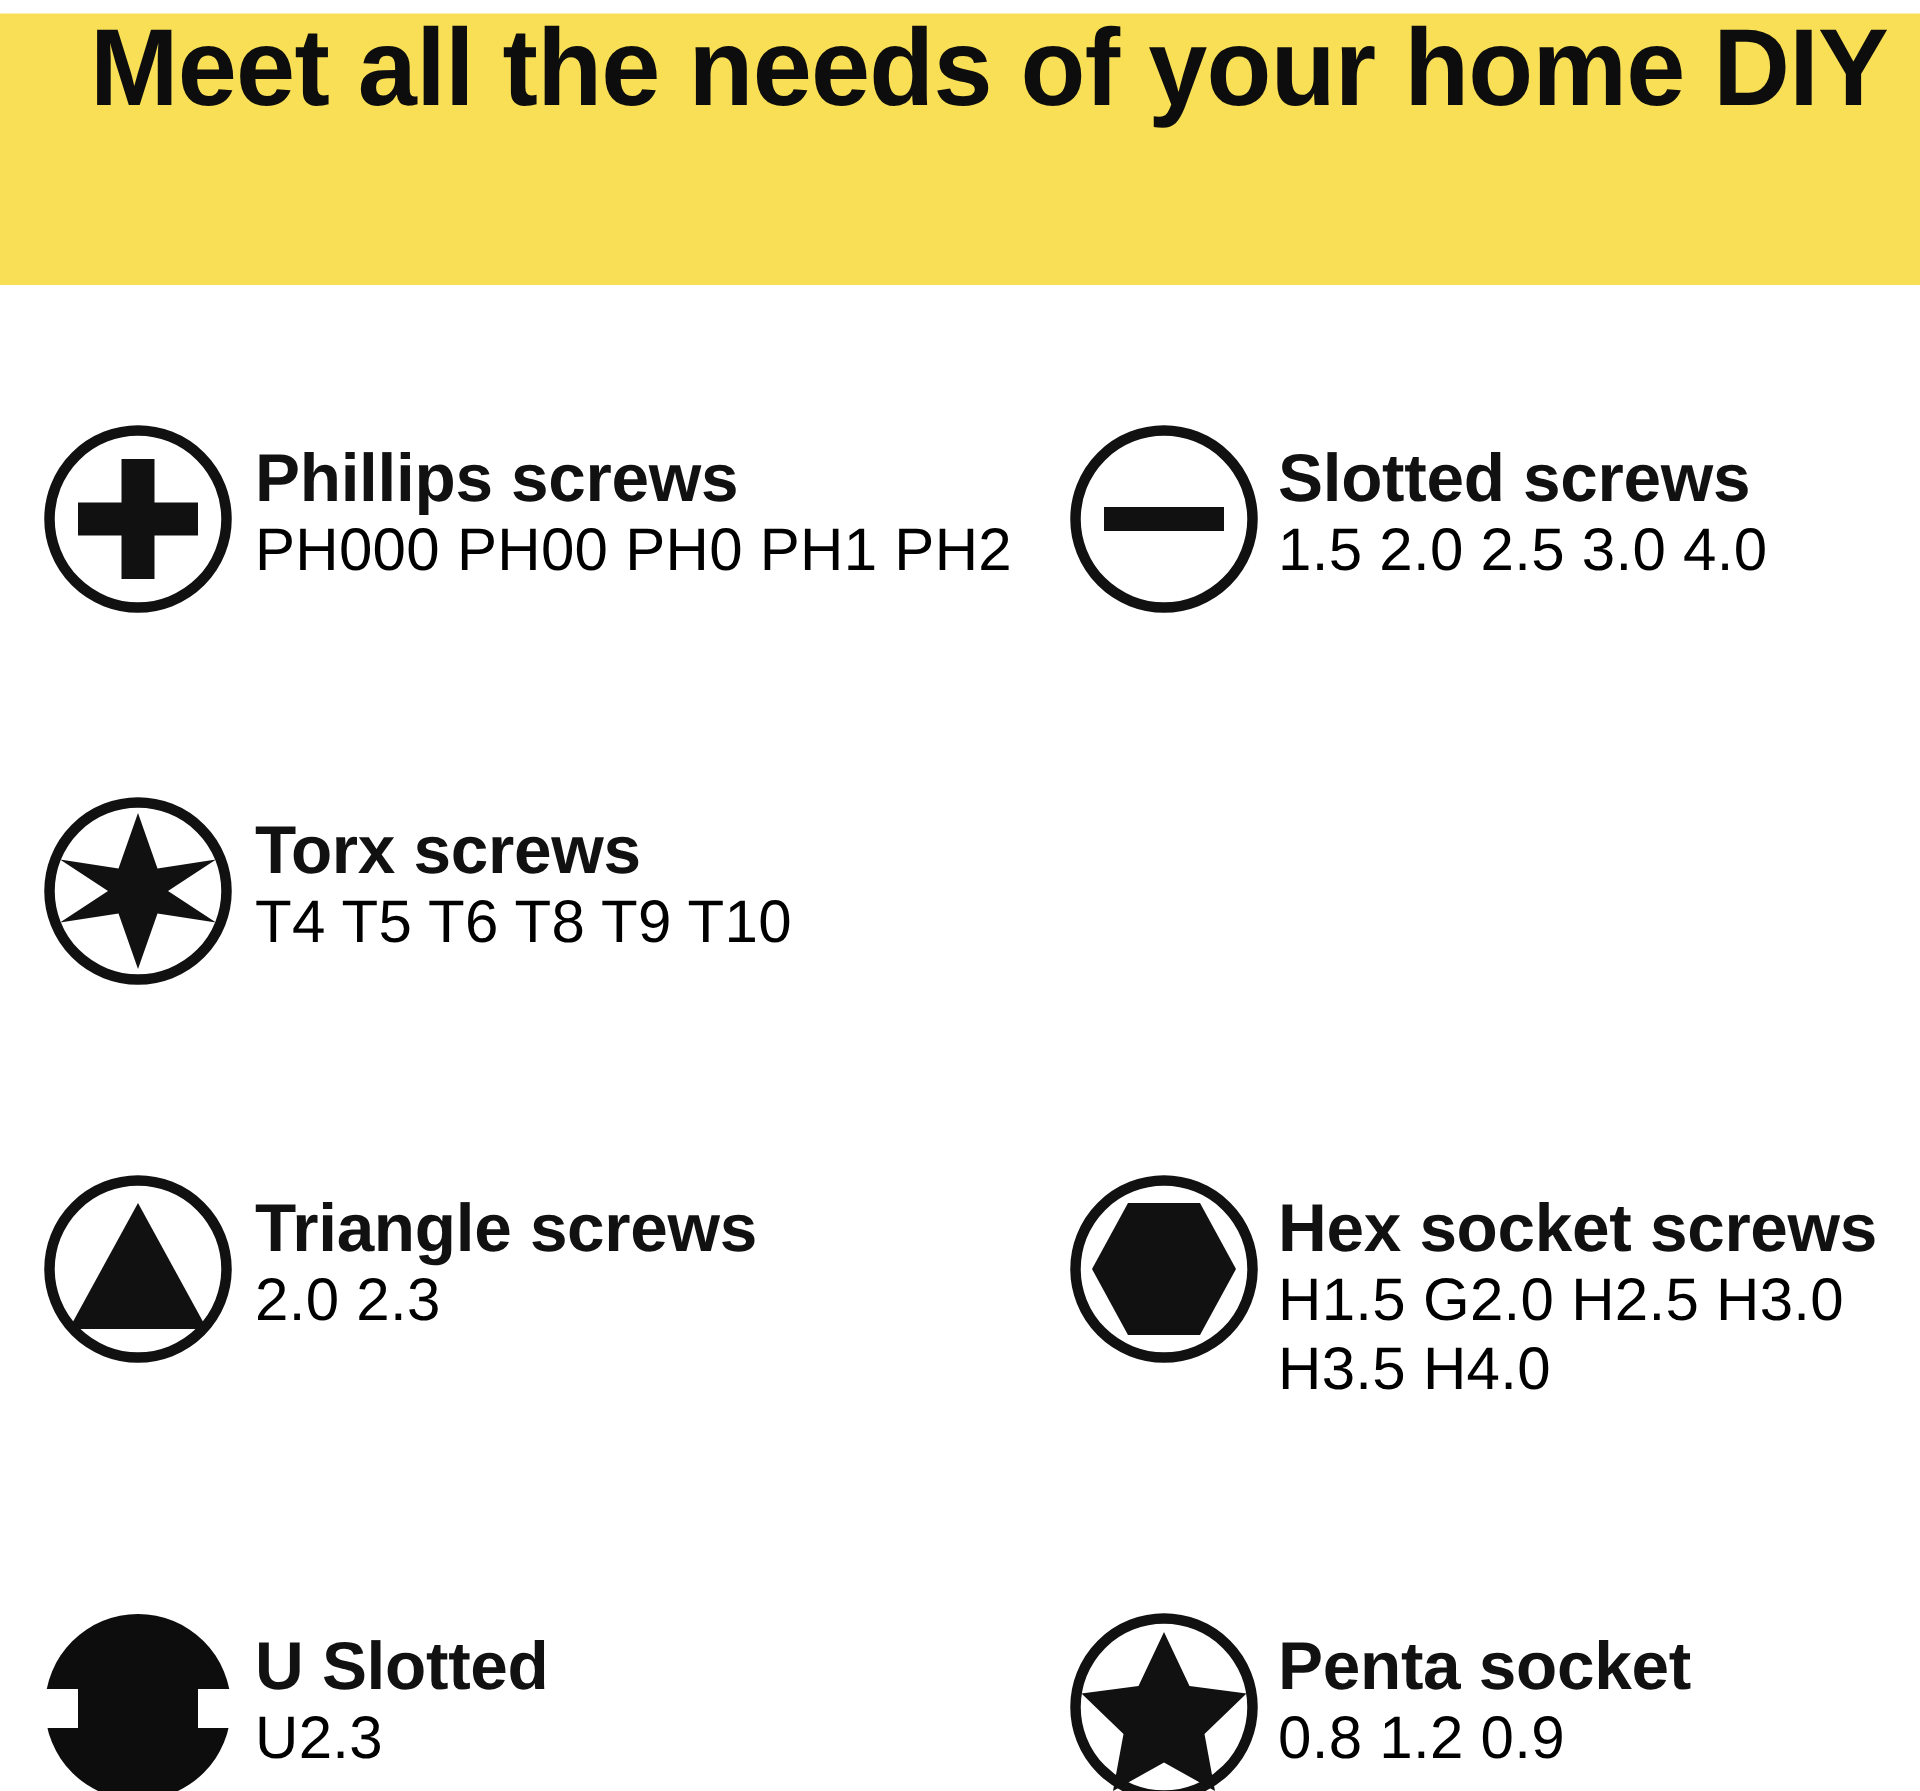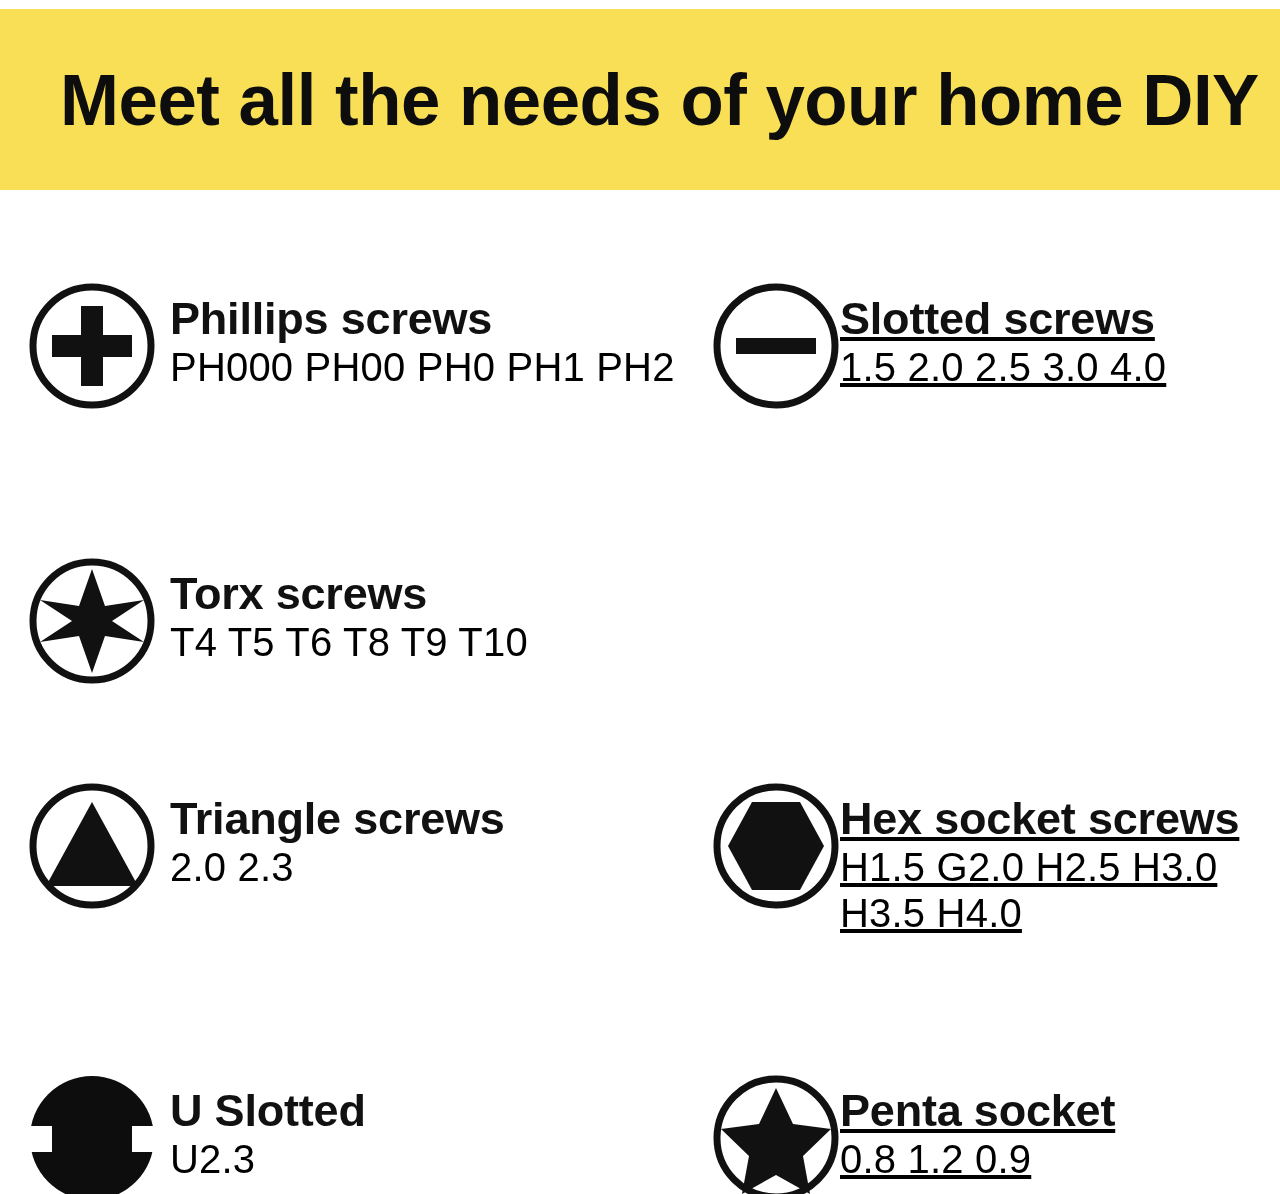--- a/index.html
+++ b/index.html
@@ -17,21 +17,21 @@
 
   
   .banner {
     position: absolute;
     left: 0;
     top: 9px;
     width: 1280px;
     height: 181px;
     background: #f8df55;
     display: flex;
-    align-items: center;
+    align-items: flex-start;
   }
   .banner-title {
     font-family: "Liberation Sans Narrow", "Liberation Sans", sans-serif;
     font-weight: bold;
     font-size: 73px;
     line-height: 1;
     color: #0d0d0d;
     letter-spacing: -0.5px;
     margin-left: 60px;
     transform: scaleX(0.97);
@@ -88,27 +88,27 @@
   }
   .entry .sizes .size-line + .size-line {
     margin-top: 1px;
   }
 
   
   .col-left  { left: 28px; }
   .col-right { left: 712px; }
 
   .row-1 { top: 92px; }
-  .row-2 { top: 367px; }
+  .row-2 { top: 340px; }
   .row-3 { top: 592px; }
   .row-4 { top: 884px; }
 
   
   .col-left .labels  { margin-left: 14px; }
-  .col-right .labels { margin-left: 0; text-decoration: underline; }
+  .col-right .labels { margin-left: 12px; }
 </style>
 </head>
 <body>
 
 <div class="banner">
   <div class="banner-title">Meet all the needs of your home DIY</div>
 </div>
 
 <div class="grid">
 

